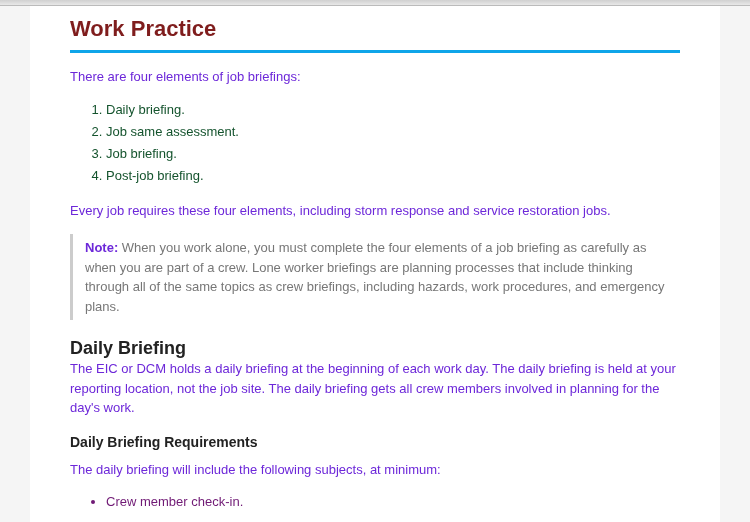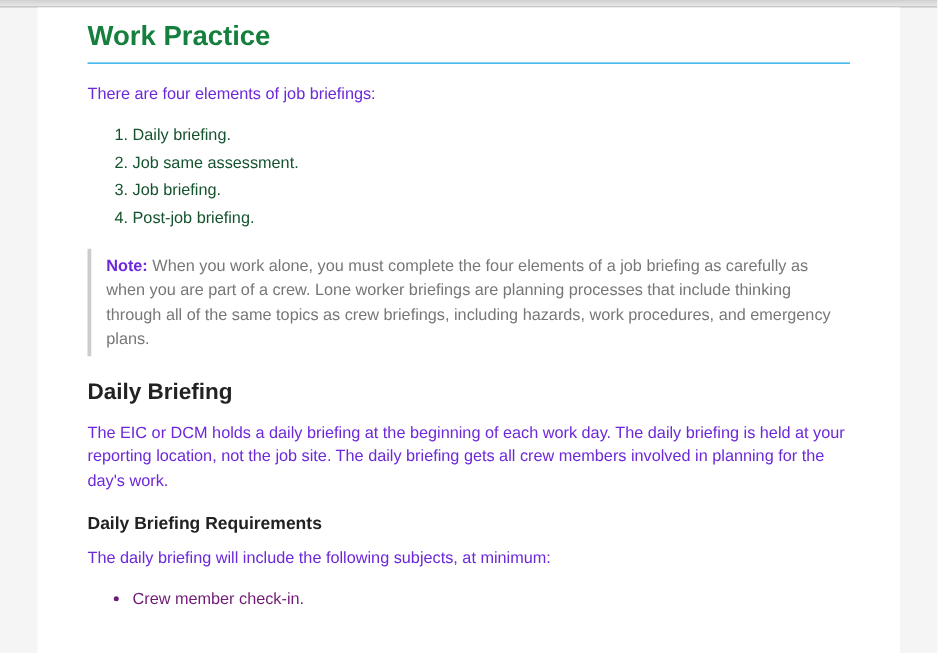--- a/index.html
+++ b/index.html
@@ -21,31 +21,30 @@
     .page {
       background: #fff;
       margin: 0 auto;
       width: 690px;
       padding: 10px 40px 20px 40px;
       min-height: 516px;
     }
     h1 {
       font-size: 22px;
       font-weight: bold;
-      color: #15803d;
+      color: #7f1d1d;
       padding-bottom: 8px;
-      border-bottom: 1px solid #0ea5e9;
+      border-bottom: 3px solid #0ea5e9;
       margin-bottom: 14px;
     }
     h2 {
       font-size: 18px;
       font-weight: bold;
       color: #222;
       margin-top: 18px;
-      margin-bottom: 12px;
     }
     h3 {
       font-size: 14px;
       font-weight: bold;
       color: #222;
       margin-top: 16px;
       margin-bottom: 10px;
     }
     p {
       line-height: 1.5;
@@ -86,20 +85,21 @@
 
   <p>There are four elements of job briefings:</p>
 
   <ol>
     <li>Daily briefing.</li>
     <li>Job same assessment.</li>
     <li>Job briefing.</li>
     <li>Post-job briefing.</li>
   </ol>
 
+  <p>Every job requires these four elements, including storm response and service restoration jobs.</p>
 
   <div class="note">
     <span class="note-label">Note:</span>
     <span>When you work alone, you must complete the four elements of a job briefing as carefully as when you are part of a crew. Lone worker briefings are planning processes that include thinking through all of the same topics as crew briefings, including hazards, work procedures, and emergency plans.</span>
   </div>
 
   <h2>Daily Briefing</h2>
   <p>The EIC or DCM holds a daily briefing at the beginning of each work day. The daily briefing is held at your reporting location, not the job site. The daily briefing gets all crew members involved in planning for the day's work.</p>
 
   <h3>Daily Briefing Requirements</h3>

